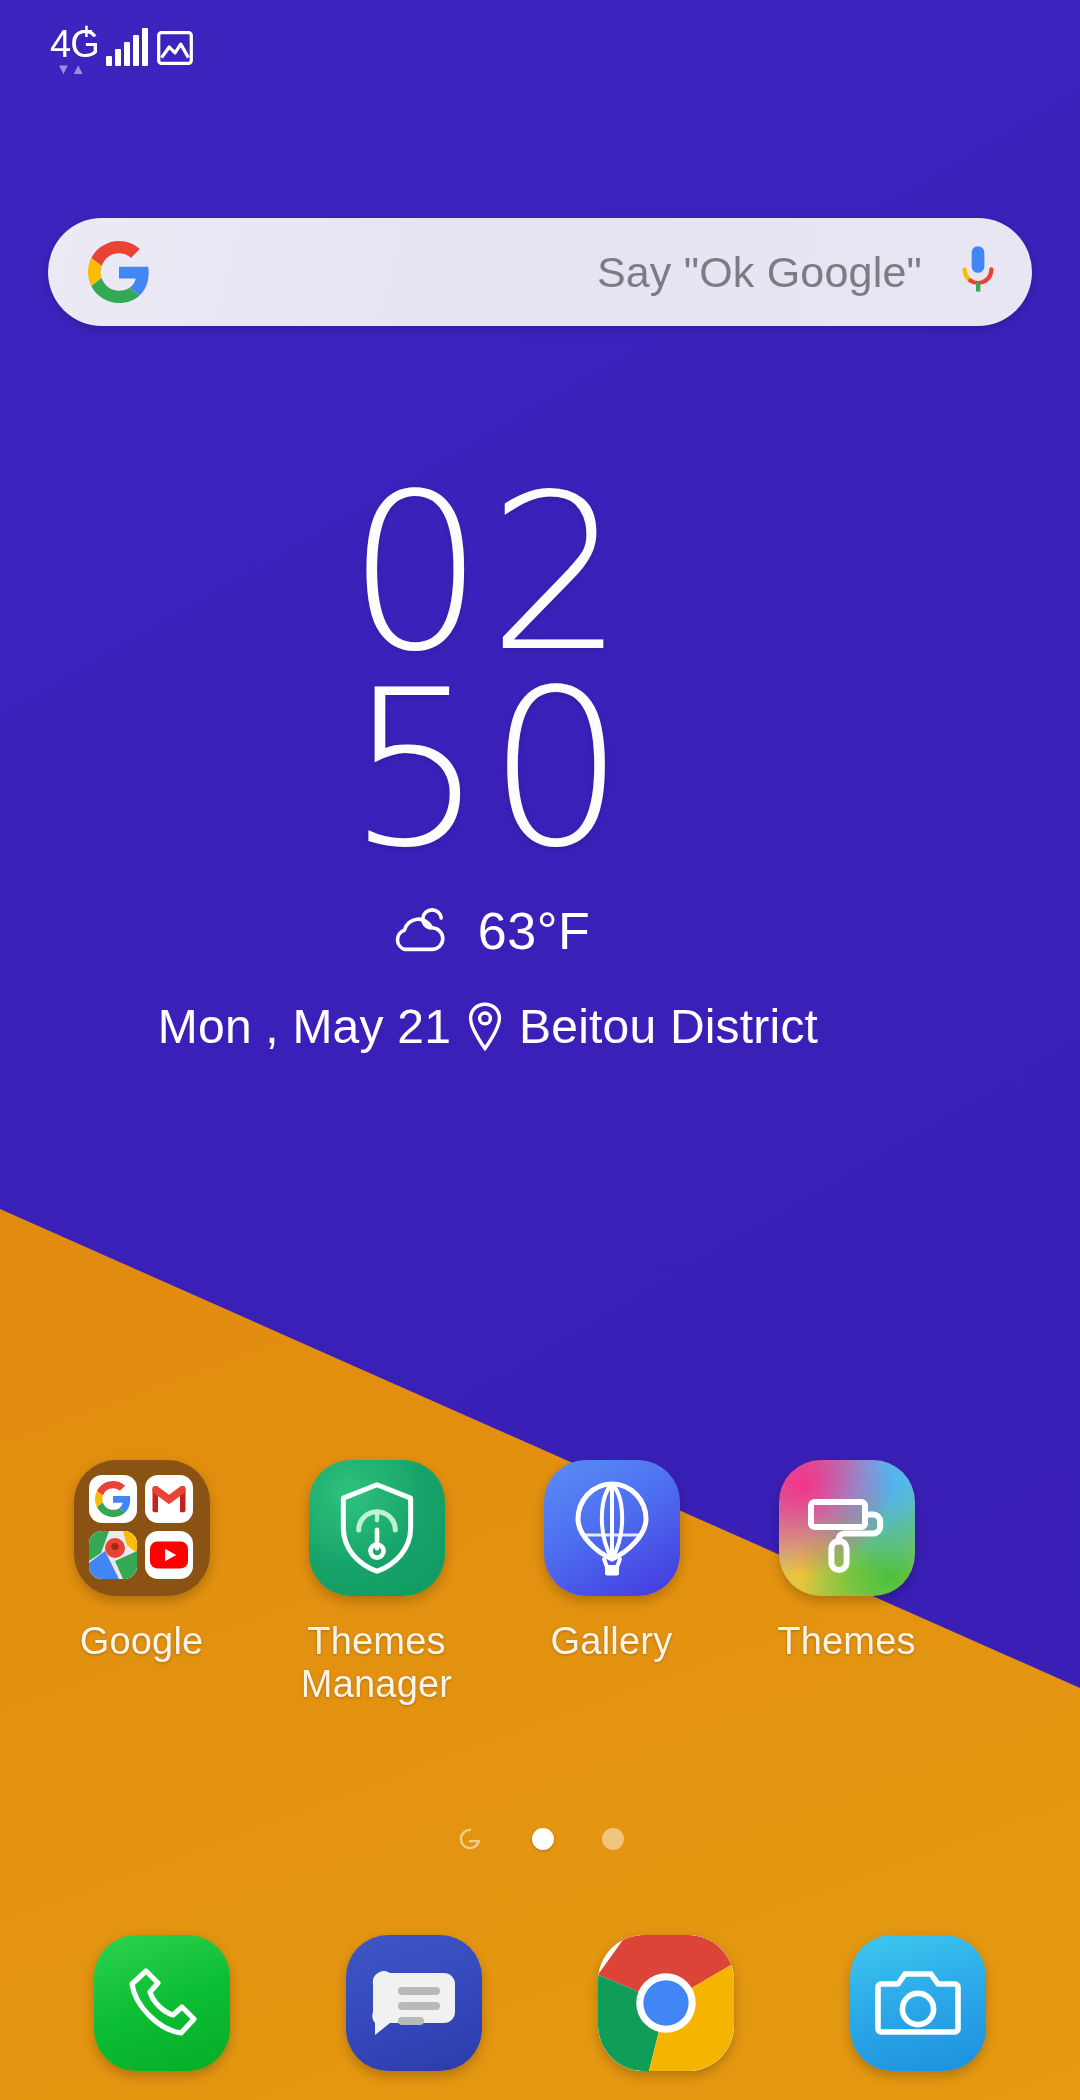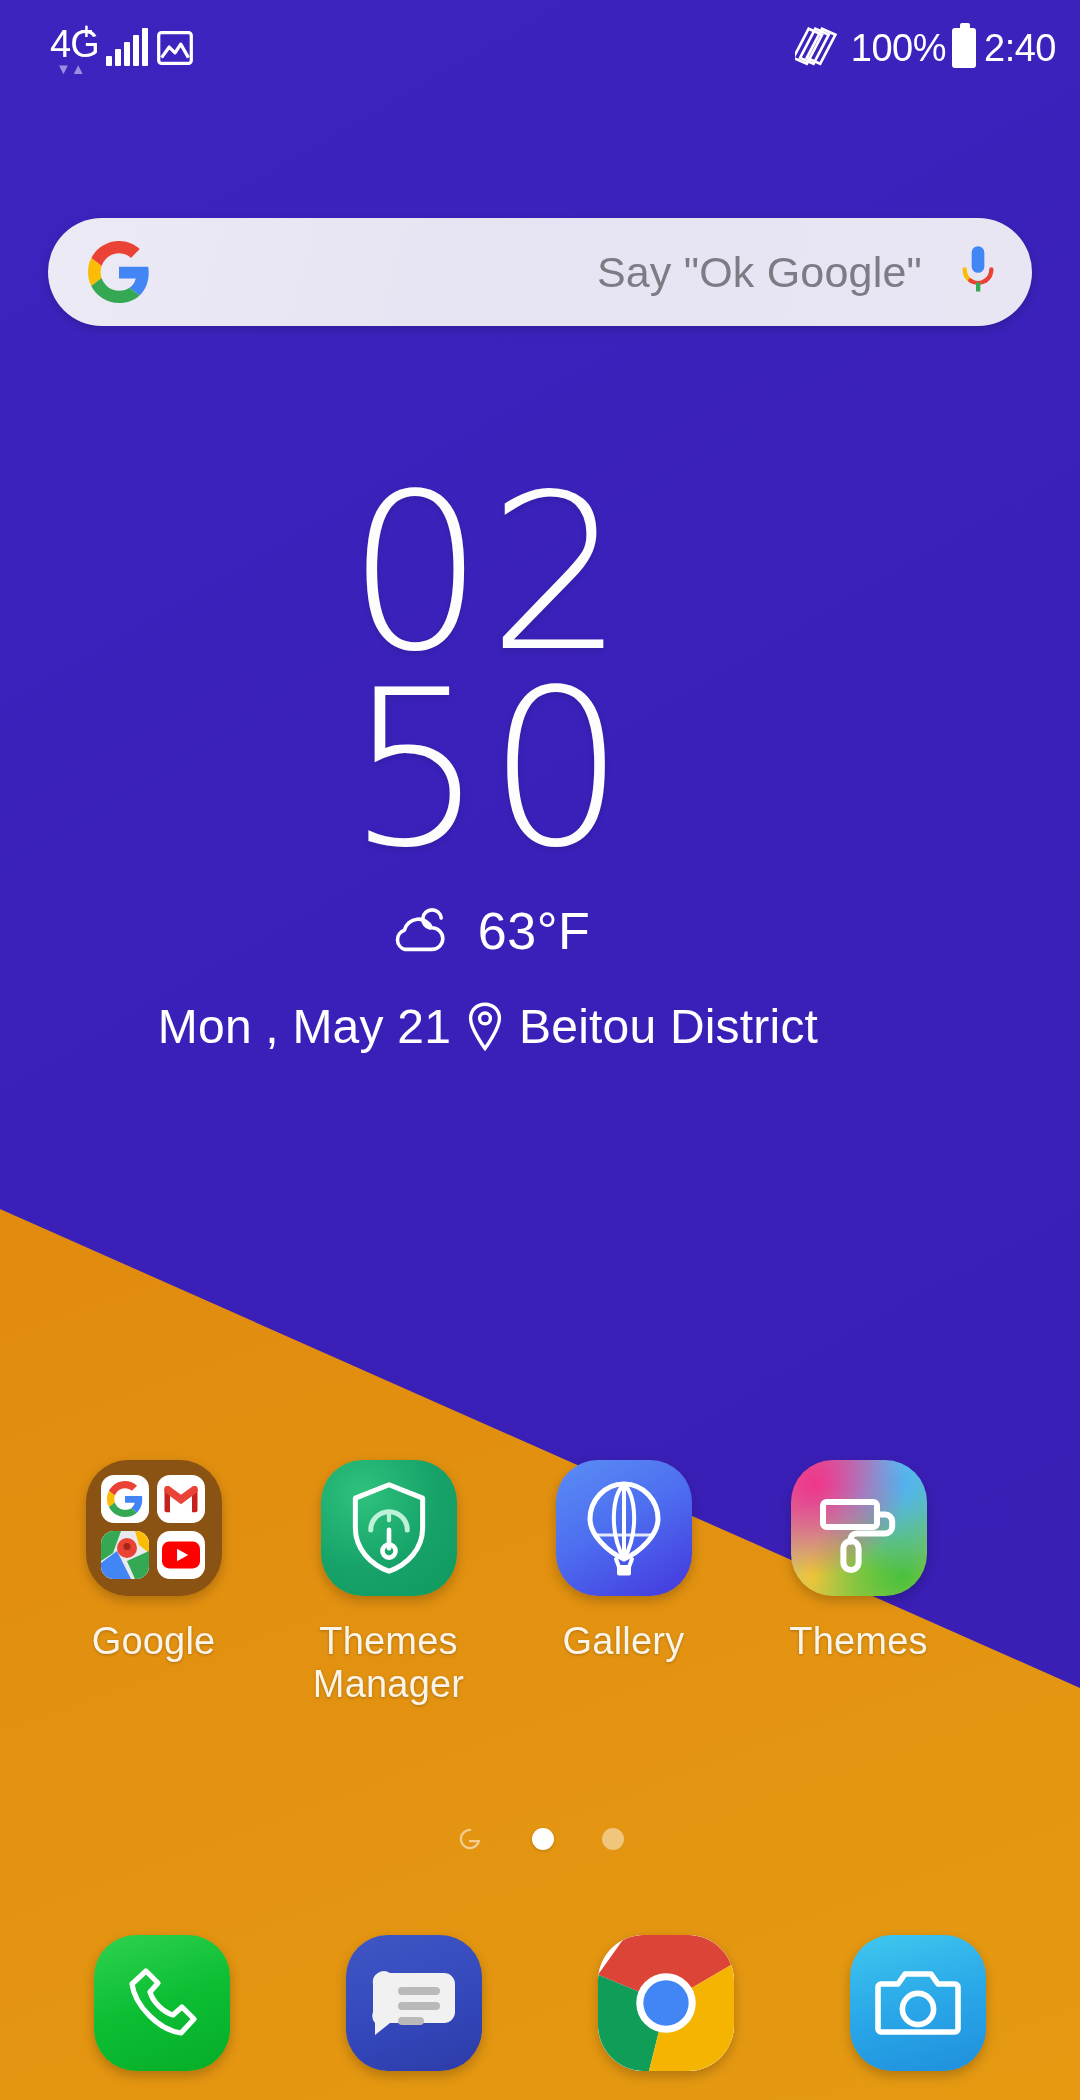--- a/index.html
+++ b/index.html
@@ -94,21 +94,21 @@
     margin-top:48px;
   }
   .weatherrow .temp { font-size:52px; font-weight:400; letter-spacing:0.5px; }
   .daterow {
     display:flex; align-items:center; justify-content:center; gap:14px;
     margin-top:38px; font-size:48px; font-weight:400; letter-spacing:0.2px;
   }
 
   
   #appgrid {
-    position:absolute; top:1460px; left:16px; width:980px; z-index:10;
+    position:absolute; top:1460px; left:4px; width:980px; z-index:10;
     display:flex; justify-content:space-around; align-items:flex-start;
     padding:0 20px;
   }
   .app { width:186px; display:flex; flex-direction:column; align-items:center; }
   .icon-wrap { width:136px; height:136px; position:relative; }
   .squircle {
     width:136px; height:136px;
     border-radius: 44% / 44%;
     
     border-radius: 42px;
@@ -190,32 +190,20 @@
         <i></i>
         <i></i>
     </div>
 
     <svg width="46" height="46" viewBox="0 0 24 24">
       <rect x="3.5" y="4" width="17" height="16" rx="1.5" fill="none" stroke="#fff" stroke-width="1.7"></rect>
       <polyline points="5,17 9,11.5 12,14.5 15,10 19,17" fill="none" stroke="#fff" stroke-width="1.7" stroke-linejoin="round"></polyline>
     </svg>
   </div>
 
-  <div class="sb-right">
-    <svg width="50" height="50" viewBox="0 0 24 24">
-      <g fill="none" stroke="#fff" stroke-width="1.5">
-        <path d="M12.5 2.2 L20 5.5 L11.5 21.8 L4 18.5 Z" transform="translate(2.2,0) scale(0.86) translate(0,1)"></path>
-        <path d="M12.5 2.2 L20 5.5 L11.5 21.8 L4 18.5 Z" transform="translate(-1.0,0) scale(0.86) translate(0,1)"></path>
-        <path d="M12.5 2.2 L20 5.5 L11.5 21.8 L4 18.5 Z" transform="translate(-4.2,0) scale(0.86) translate(0,1)"></path>
-      </g>
-    </svg>
-    <span class="pct">100%</span>
-    <span class="batt-box"></span>
-    <span class="clockmini">2:40</span>
-  </div>
 </div>
 
 <div id="searchbar">
   <svg class="g-logo" viewBox="0 0 48 48">
     <path fill="#EA4335" d="M24 9.5c3.54 0 6.71 1.22 9.21 3.6l6.85-6.85C35.9 2.38 30.47 0 24 0 14.62 0 6.51 5.38 2.56 13.22l7.98 6.19C12.43 13.72 17.74 9.5 24 9.5z"></path>
     <path fill="#4285F4" d="M46.98 24.55c0-1.57-.15-3.09-.38-4.55H24v9.02h12.94c-.58 2.96-2.26 5.48-4.78 7.18l7.73 6c4.51-4.18 7.09-10.36 7.09-17.65z"></path>
     <path fill="#FBBC05" d="M10.53 28.59c-.48-1.45-.76-2.99-.76-4.59s.27-3.14.76-4.59l-7.98-6.19C.92 16.46 0 20.12 0 24c0 3.88.92 7.54 2.56 10.78l7.97-6.19z"></path>
     <path fill="#34A853" d="M24 48c6.48 0 11.93-2.13 15.89-5.81l-7.73-6c-2.15 1.45-4.92 2.3-8.16 2.3-6.26 0-11.57-4.22-13.47-9.91l-7.98 6.19C6.51 42.62 14.62 48 24 48z"></path>
   </svg>
 

